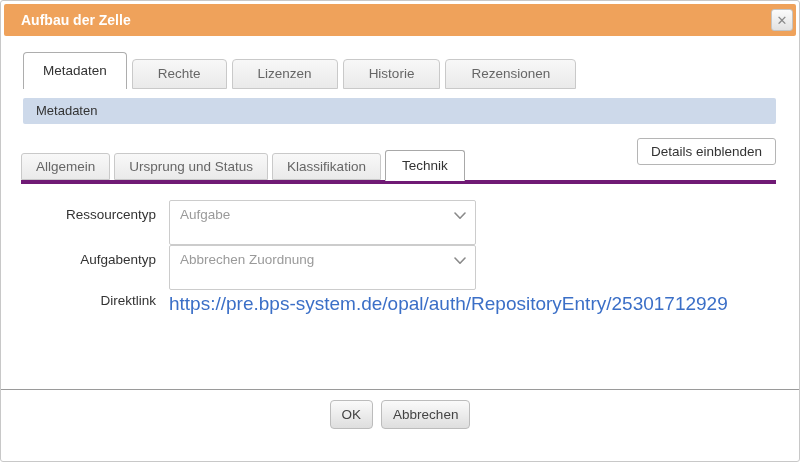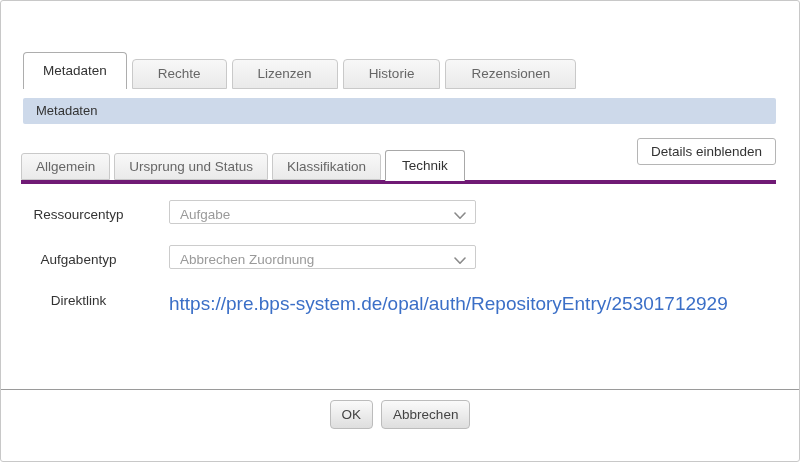--- a/index.html
+++ b/index.html
@@ -27,37 +27,43 @@
 
   
   .section-bar{position:absolute;top:97px;left:22px;right:23px;height:26px;background:#cdd9ea;border-radius:2px;}
   .section-bar span{display:block;padding-left:13px;line-height:26px;font-size:13px;color:#333;}
 
   
   .details-btn{position:absolute;top:137px;right:23px;height:27px;line-height:25px;box-sizing:border-box;padding:0 13px;
     background:#fff;border:1px solid #b5b5b5;border-radius:3px;font-size:13.5px;color:#333;cursor:pointer;white-space:nowrap;}
 
   
-  .form-label{position:absolute;left:0;width:155px;text-align:center;font-size:13.5px;color:#333;}
-  .select{position:absolute;left:168px;width:307px;height:24px;box-sizing:border-box;border:1px solid #cccccc;border-radius:2px;
+  .form-label{position:absolute;left:0;width:155px;text-align:right;font-size:13.5px;color:#333;}
+  .select{position:absolute;left:168px;width:307px;height:45px;box-sizing:border-box;border:1px solid #cccccc;border-radius:2px;
     background:#fff;color:#9a9a9a;font-size:13.5px;line-height:27px;padding:0 26px 0 10px;cursor:pointer;white-space:nowrap;overflow:hidden;}
   .select .chev{position:absolute;right:9px;top:11px;}
   .link{position:absolute;left:168px;font-size:19px;color:#3b6fc7;text-decoration:none;cursor:pointer;white-space:nowrap;}
 
   
   .footer-sep{position:absolute;top:388px;left:0;right:0;border-top:1px solid #9a9a9a;}
   .footer-buttons{position:absolute;top:399px;left:0;right:0;display:flex;justify-content:center;gap:8px;}
   .btn{height:29px;line-height:27px;box-sizing:border-box;padding:0 11px;font-size:13.5px;color:#444;
     background:linear-gradient(#fafafa,#dedede);border:1px solid #bcbcbc;border-radius:4px;cursor:pointer;white-space:nowrap;}
 </style>
 </head>
 <body>
 
 <div class="dialog">
 
+  <div class="titlebar">
+    <span class="title">Aufbau der Zelle</span>
+    <div class="close-btn">
+      <span>✕</span>
+    </div>
+  </div>
 
   <div class="tabs main-tabs">
     <div class="tab active">Metadaten</div>
     <div class="tab">Rechte</div>
     <div class="tab">Lizenzen</div>
     <div class="tab">Historie</div>
     <div class="tab">Rezensionen</div>
   </div>
 
   <div class="section-bar">

